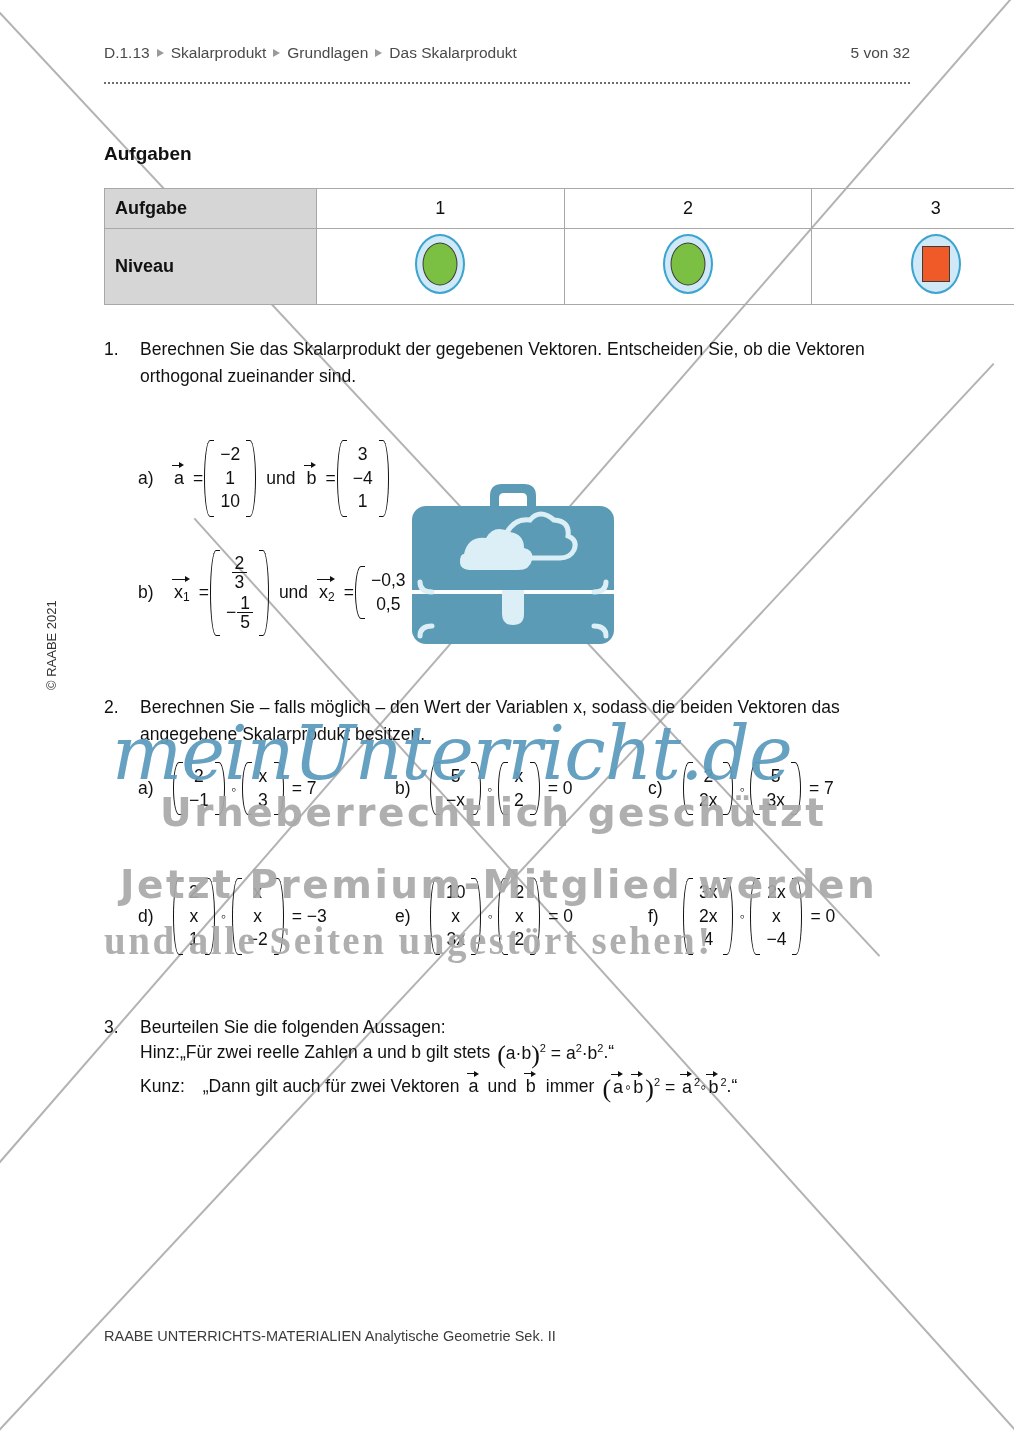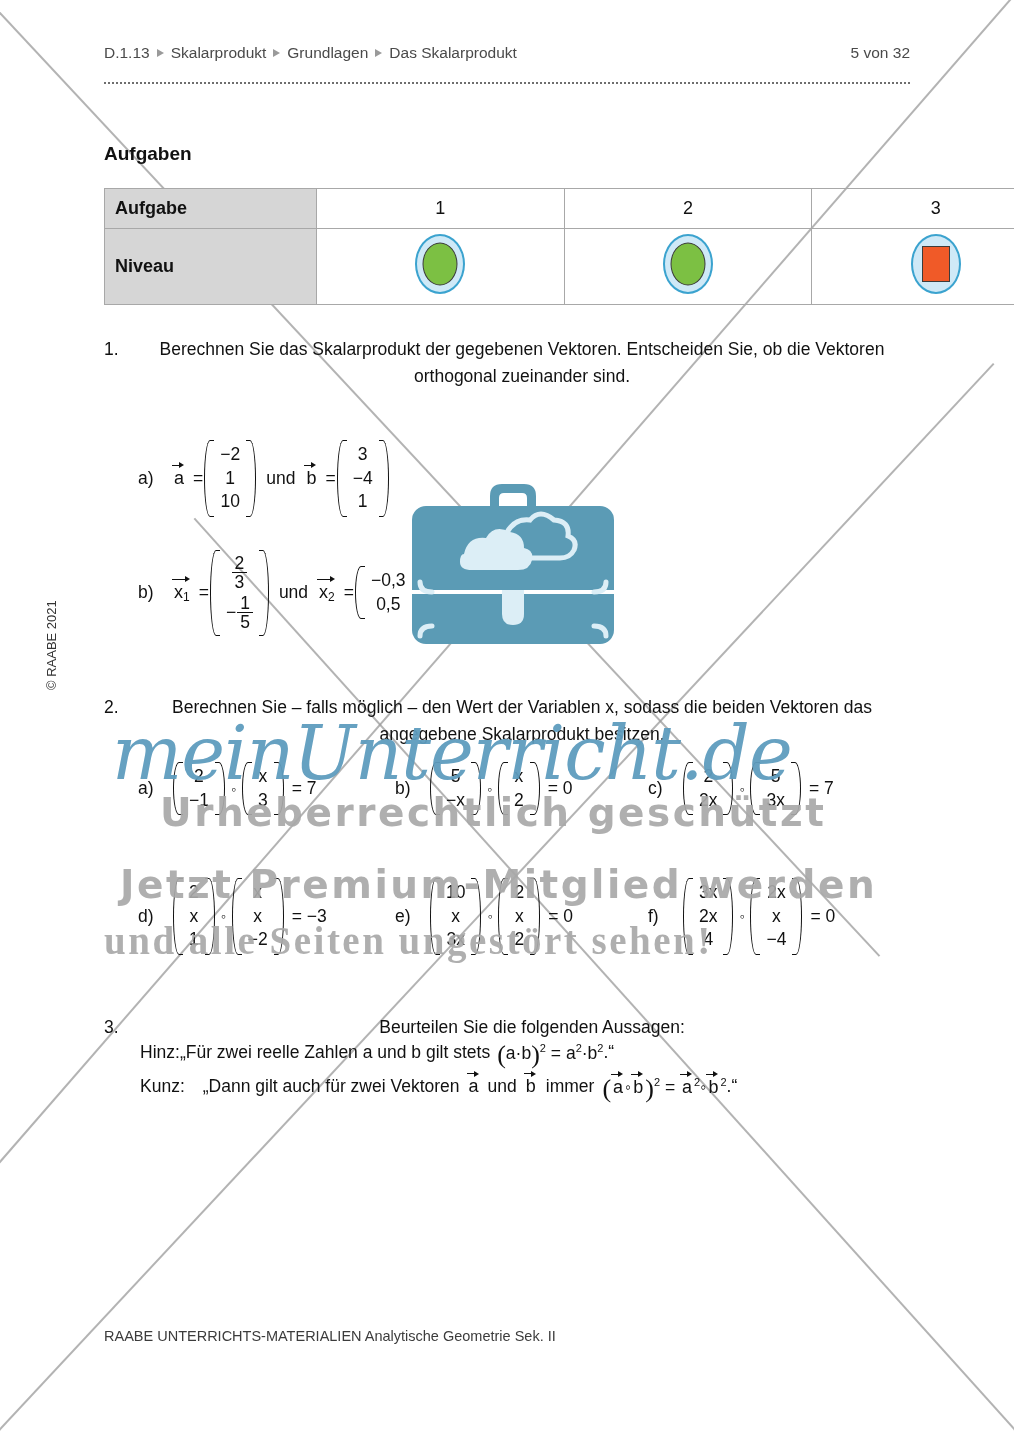--- a/index.html
+++ b/index.html
@@ -128,21 +128,21 @@
     position: absolute;
     font-size: 17.5px;
     line-height: 1.55;
     color: #111;
   }
   .task .num {
     position: absolute;
     left: 0;
     top: 0;
   }
-  .task .body { margin-left: 36px; text-align: center; }
+  .task .body { margin-left: 36px; }
 
   
   .mathrow {
     position: absolute;
     display: flex;
     align-items: center;
     font-size: 17.5px;
     color: #111;
   }
   .lettered { display: flex; align-items: center; }

